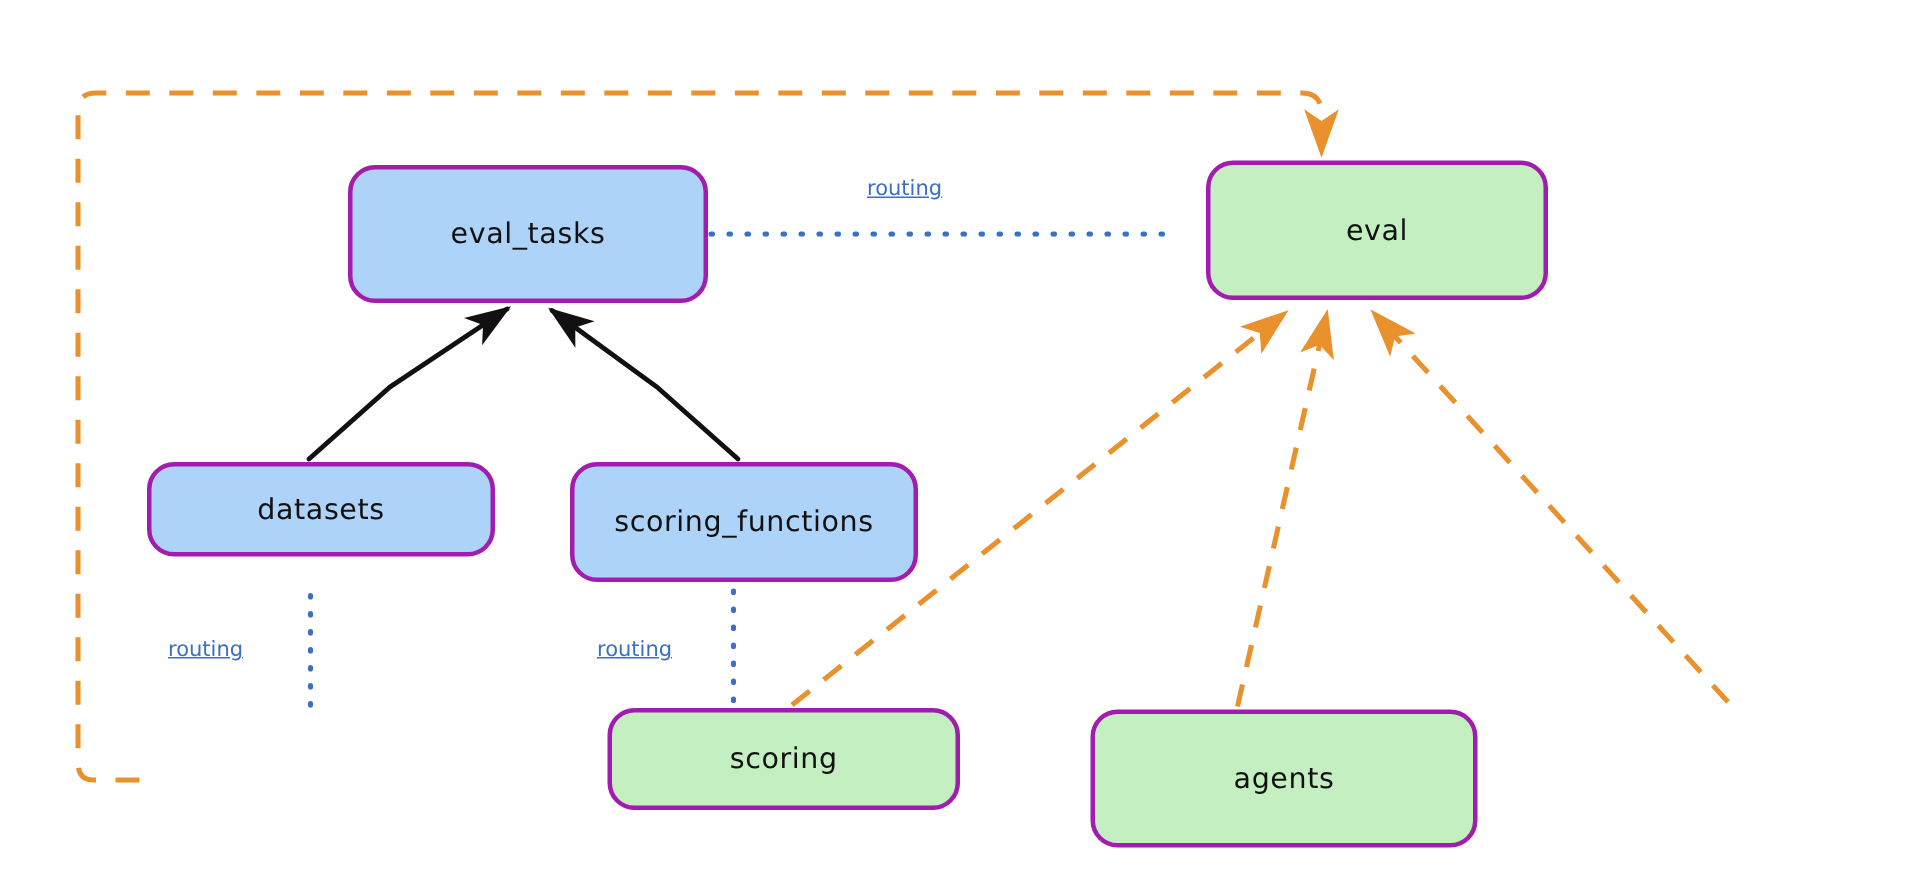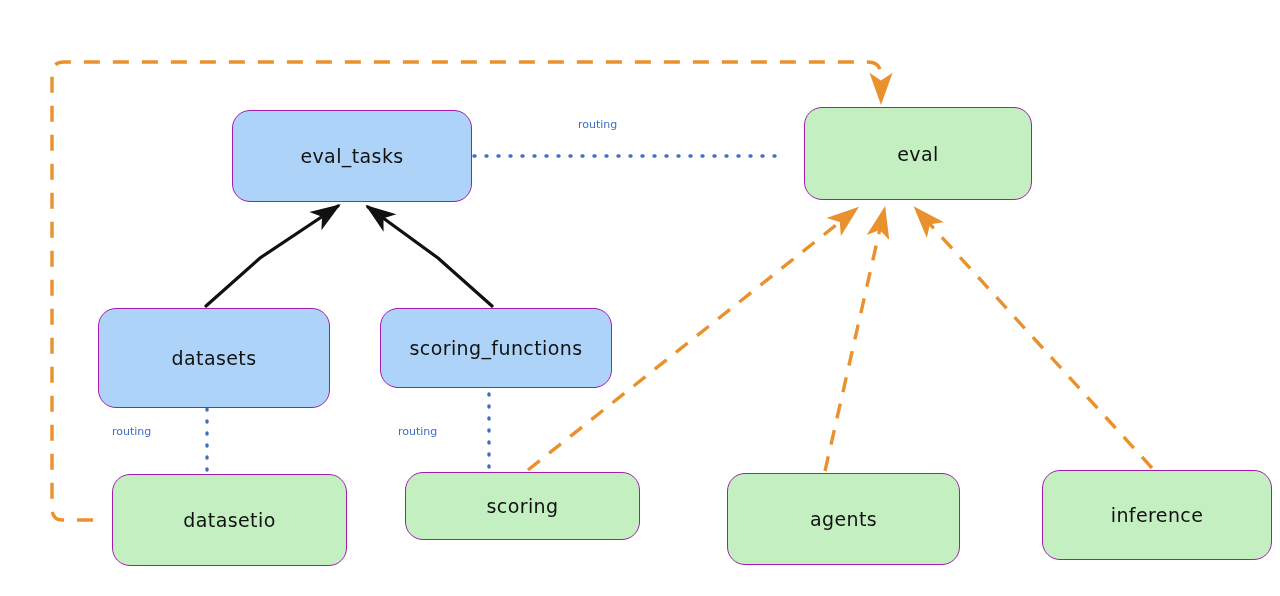--- a/index.html
+++ b/index.html
@@ -27,21 +27,21 @@
     width: 1280px;
     height: 596px;
     pointer-events: none;
   }
   .node {
     position: absolute;
     box-sizing: border-box;
     display: flex;
     align-items: center;
     justify-content: center;
-    border: 1px solid #a21caf;
+    border: 3px solid #a21caf;
     border-radius: 18px;
     cursor: pointer;
   }
   .node-label {
     font-family: "DejaVu Sans", sans-serif;
     font-size: 19px;
     letter-spacing: 0.4px;
     color: #111111;
     text-align: center;
     white-space: nowrap;
@@ -50,24 +50,25 @@
   .node.api {
     background: #aed3f8;
   }
   .node.provider {
     background: #c3efc1;
     margin-left: 17px;
   }
   .edge-label {
     position: absolute;
     font-family: "DejaVu Sans", sans-serif;
-    font-size: 11px;
+    font-size: 14px;
     color: #3b6fc4;
     white-space: nowrap;
     user-select: none;
+    text-decoration: underline;
   }
 </style>
 </head>
 <body>
 
 <div id="diagram-root">
 
   <svg id="edge-layer" viewBox="0 0 1280 596" width="1280" height="596" xmlns="http://www.w3.org/2000/svg">
     <defs>
       <marker id="arrow-black" markerWidth="12" markerHeight="12" refX="9" refY="4" orient="auto" markerUnits="strokeWidth">
@@ -92,41 +93,35 @@
   </svg>
 
   <div class="node api" style="left:232px; top:110px; width:240px; height:92px;">
     <span class="node-label">eval_tasks</span>
   </div>
 
   <div class="node provider" style="left:787px; top:107px; width:228px; height:93px;">
     <span class="node-label">eval</span>
   </div>
 
-  <div class="node api" style="left:98px; top:308px; width:232px; height:100px;align-items:center;">
+  <div class="node api" style="left:98px; top:308px; width:232px; height:63px;align-items:center;">
     <span class="node-label">datasets</span>
   </div>
 
   <div class="node api" style="left:380px; top:308px; width:232px; height:80px;">
     <span class="node-label">scoring_functions</span>
   </div>
 
-  <div class="node provider" style="left:95px; top:474px; width:235px; height:92px;">
-    <span class="node-label">datasetio</span>
-  </div>
 
   <div class="node provider" style="left:388px; top:472px; width:235px; height:68px;">
     <span class="node-label">scoring</span>
   </div>
 
-  <div class="node provider" style="left:710px; top:473px; width:233px; height:92px;">
+  <div class="node provider" style="left:710px; top:473px; width:258px; height:92px;">
     <span class="node-label">agents</span>
   </div>
 
-  <div class="node provider" style="left:1025px; top:470px; width:230px; height:90px;">
-    <span class="node-label">inference</span>
-  </div>
 
   <div class="edge-label" style="left:578px; top:118px;">routing</div>
   <div class="edge-label" style="left:112px; top:425px;">routing</div>
   <div class="edge-label" style="left:398px; top:425px;">routing</div>
 
 </div>
 
 </body></html>

